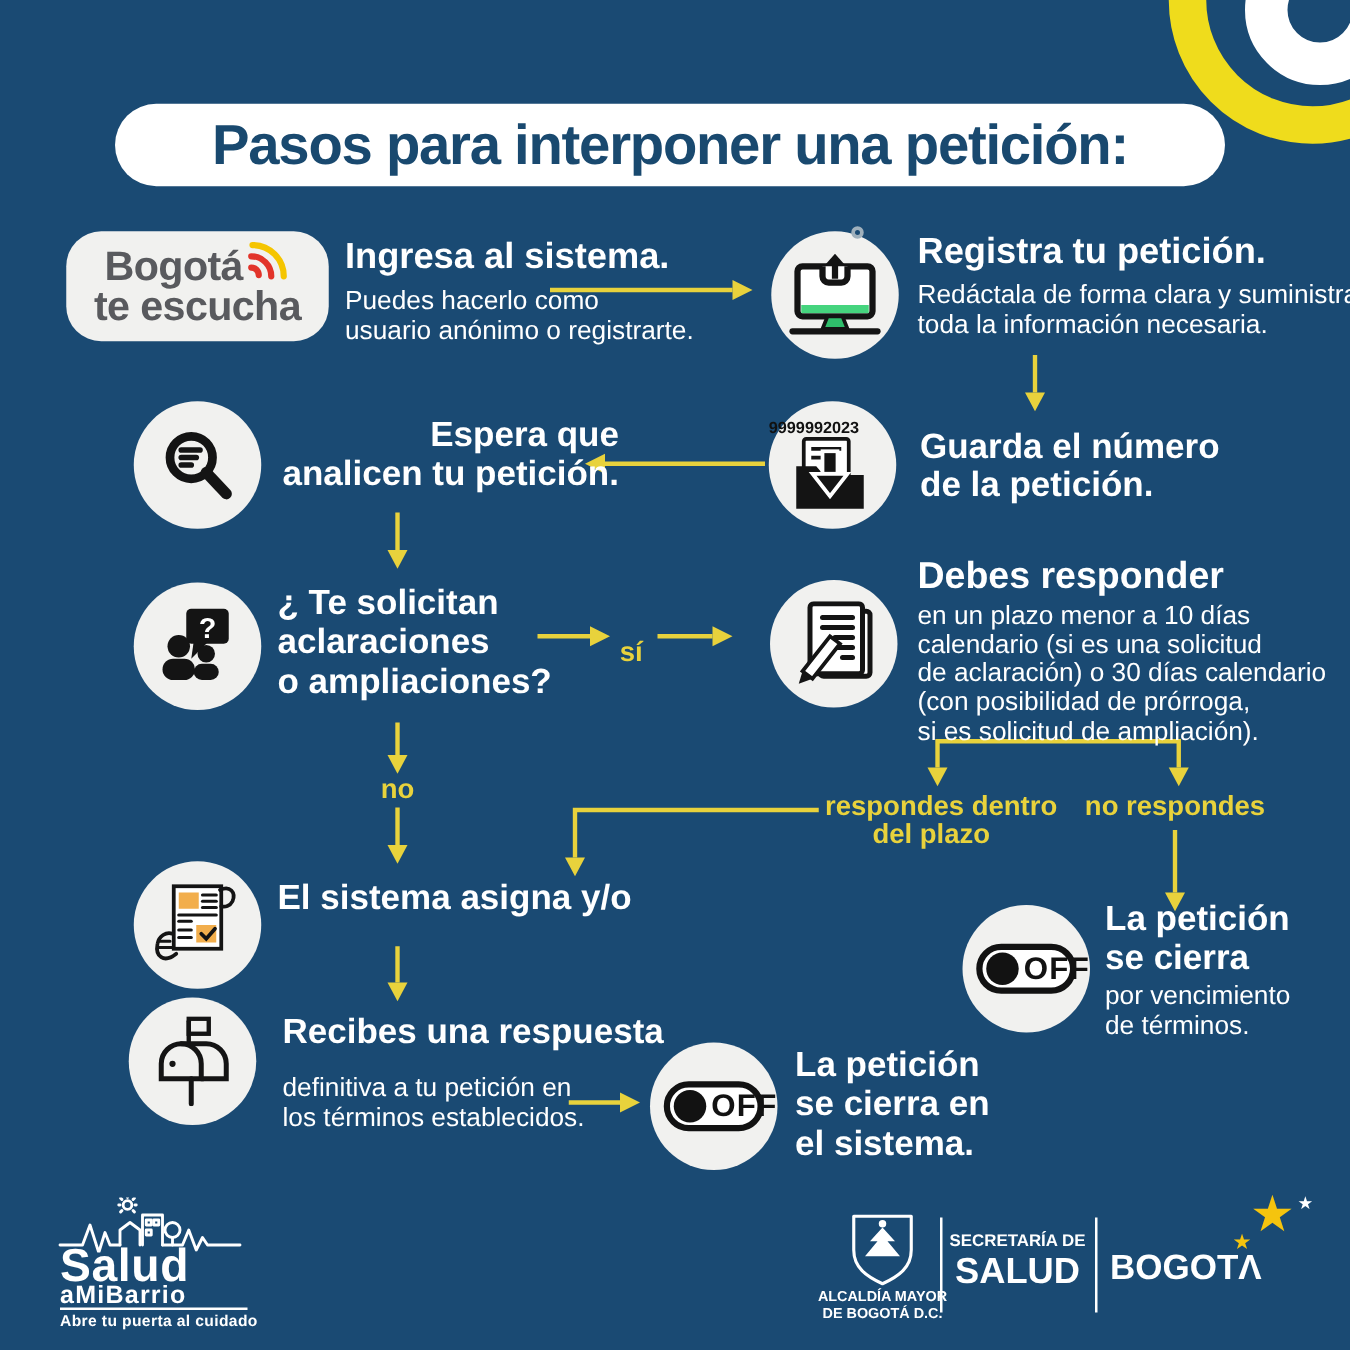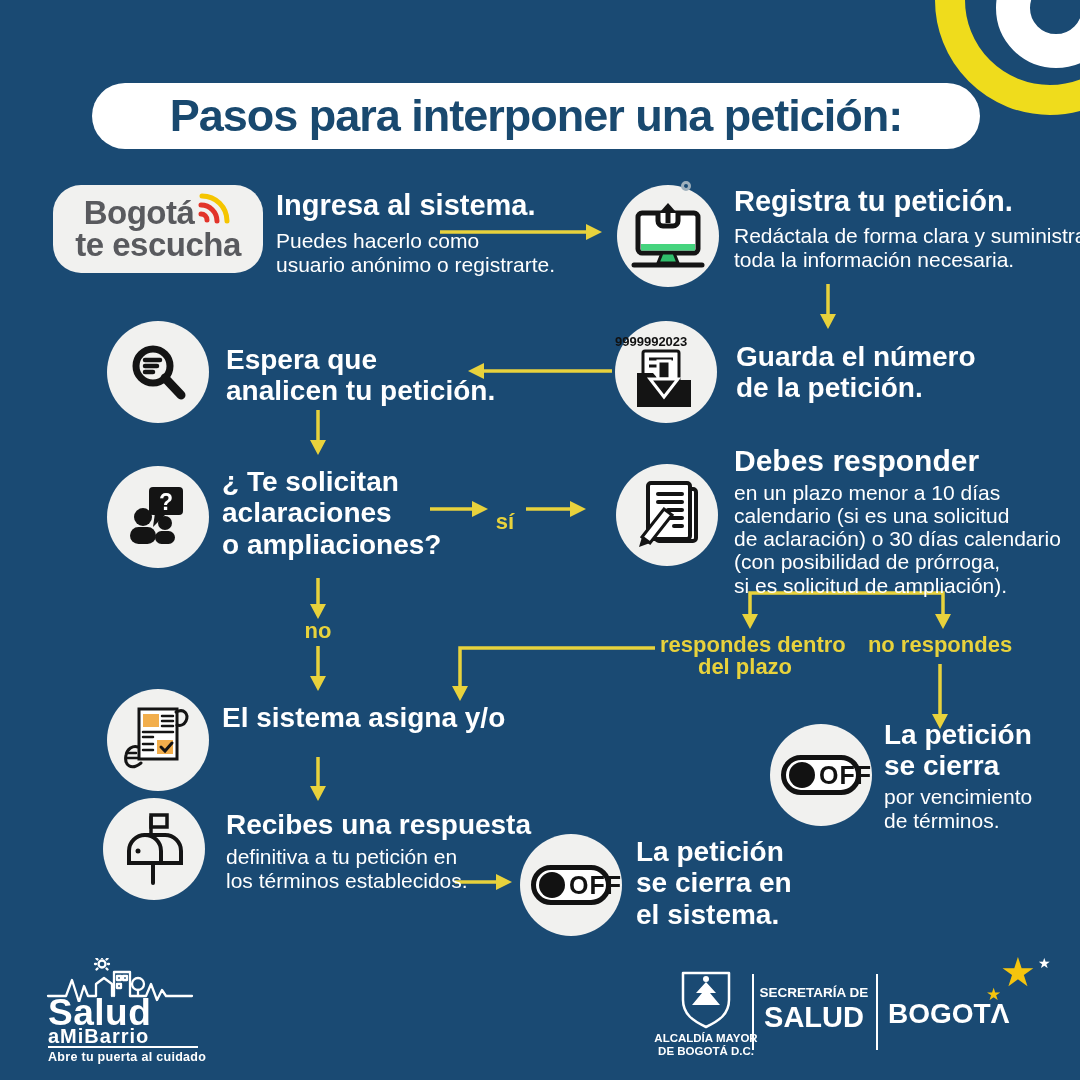--- a/index.html
+++ b/index.html
@@ -171,21 +171,21 @@
 
 <div class="circle" style="left:107px;top:321px;">
   <svg width="64" height="64" viewBox="0 0 64 64" fill="none" stroke-linecap="round">
     <circle cx="27" cy="26" r="17" stroke="#141414" stroke-width="7"></circle>
     <line x1="19" y1="20" x2="34" y2="20" stroke="#141414" stroke-width="4.5"></line>
     <line x1="19" y1="26" x2="31" y2="26" stroke="#141414" stroke-width="4.5"></line>
     <line x1="19" y1="32" x2="27" y2="32" stroke="#141414" stroke-width="4.5"></line>
     <line x1="39" y1="38" x2="55" y2="55" stroke="#141414" stroke-width="9"></line>
   </svg>
 </div>
-<div class="tb bold-lines" style="left:226px;top:344px;">
+<div class="tb bold-lines" style="left:226px;top:332px;text-align:right;">
   <div>Espera que</div>
   <div>analicen tu petición.</div>
 </div>
 
 <div class="circle" style="left:107px;top:466px;">
   <svg width="66" height="64" viewBox="0 0 66 64" fill="none">
     <rect x="24" y="2" width="34" height="28" rx="4" fill="#141414"></rect>
     <polygon points="30,28 42,28 28,42" fill="#141414"></polygon>
     <text x="41" y="25" font-size="23" font-weight="bold" fill="#fff" text-anchor="middle" font-family="Liberation Sans, sans-serif">?</text>
     <circle cx="40" cy="38" r="7" fill="#141414"></circle>
@@ -249,21 +249,21 @@
     <line x1="28" y1="4" x2="28" y2="22" stroke="#141414" stroke-width="3.5"></line>
     <rect x="28" y="2" width="16" height="12" stroke="#141414" stroke-width="3.5" fill="none"></rect>
     <path d="M6,50 V38 a16,16 0 0 1 32,0 V50 z" stroke="#141414" stroke-width="4" fill="none"></path>
     <path d="M22,22 h20 a16,16 0 0 1 16,16 v12 h-20" stroke="#141414" stroke-width="4" fill="none"></path>
     <circle cx="15" cy="38" r="2.5" fill="#141414"></circle>
     <line x1="30" y1="50" x2="30" y2="70" stroke="#141414" stroke-width="4"></line>
   </svg>
 </div>
 <div class="tb" style="left:226px;top:810px;">
   <div class="t">Recibes una respuesta</div>
-  <div class="l" style="margin-top:4px;">definitiva a tu petición en</div>
+  <div class="l" style="margin-top:18px;">definitiva a tu petición en</div>
   <div class="l">los términos establecidos.</div>
 </div>
 
 <div class="circle" style="left:520px;top:834px;">
   <div class="toggle">
     <div class="knob"></div>
     <span class="offtxt">OFF</span>
   </div>
 </div>
 <div class="tb bold-lines" style="left:636px;top:836px;">

